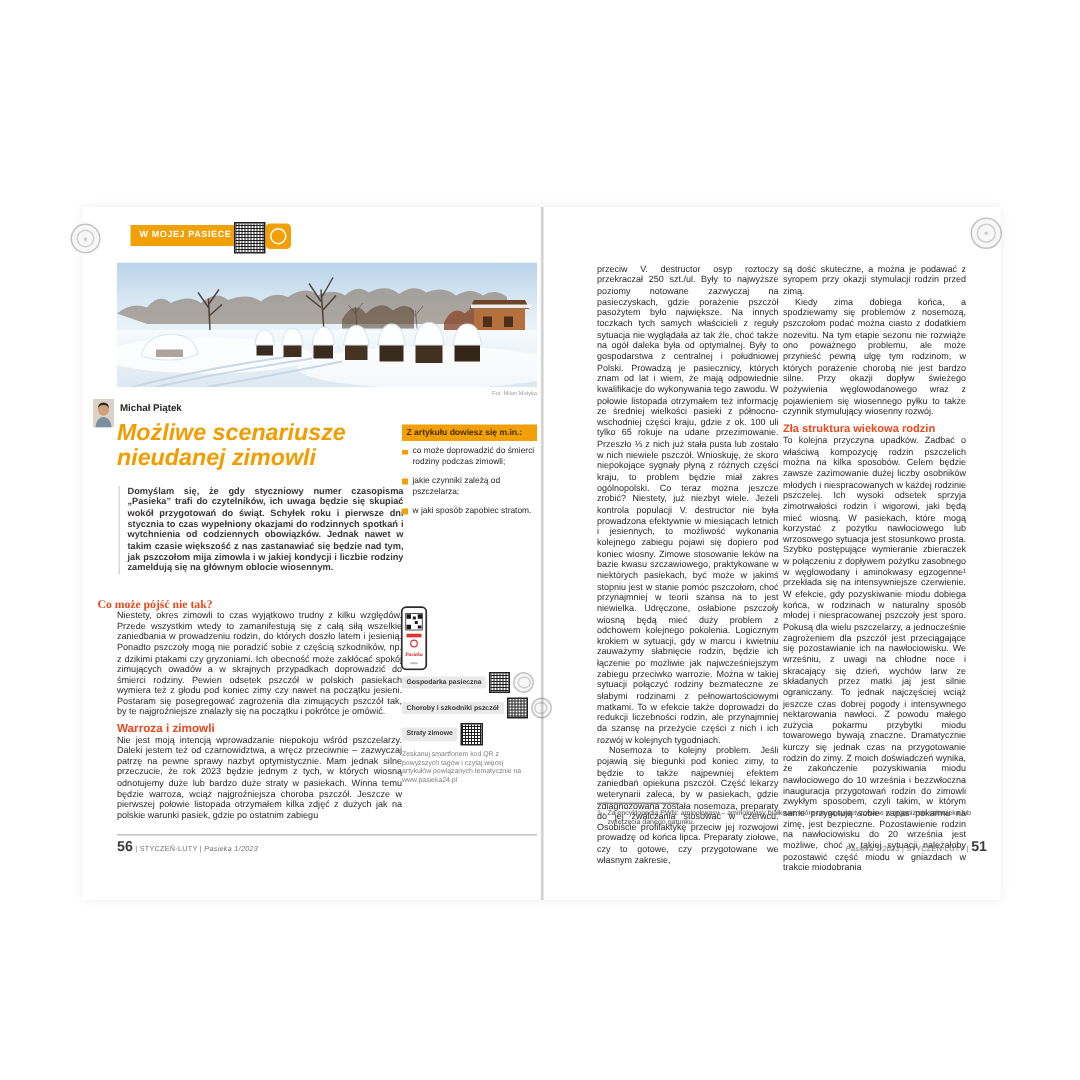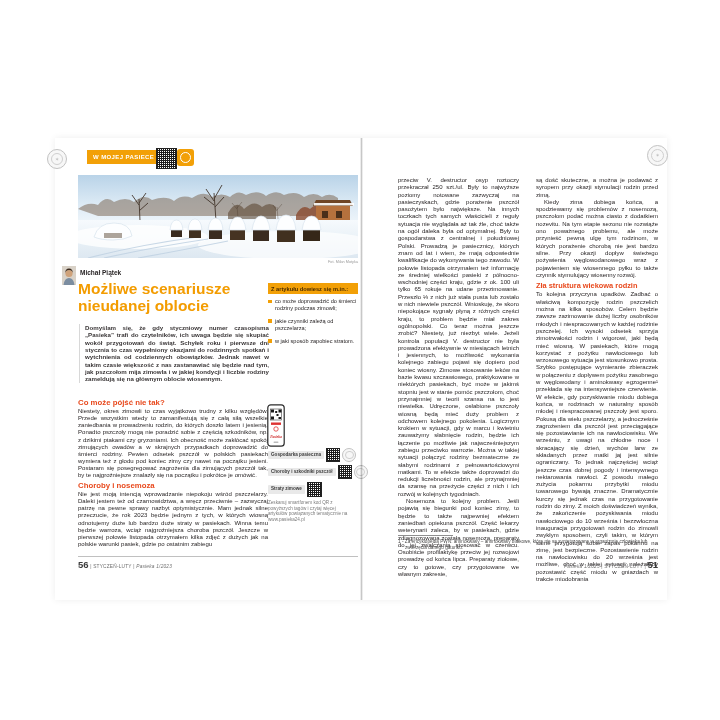--- a/index.html
+++ b/index.html
@@ -157,31 +157,31 @@
     <div class="abs" style="left:7px;top:128px;width:14px;height:19px;">
       <svg width="14" height="19" viewBox="0 0 14 19">
         <rect width="14" height="19" fill="#d9d2c8"></rect>
         <circle cx="7" cy="7.5" r="3.6" fill="#cfa27a"></circle>
         <path d="M3.2,7 a3.9,3.9 0 0 1 7.6,0 q0,-4.6 -3.8,-4.6 q-3.8,0 -3.8,4.6 z" fill="#3a2a1e"></path>
         <path d="M1.5,19 q1,-7 5.5,-7 q4.5,0 5.5,7 z" fill="#7b8da0"></path>
       </svg>
     </div>
     <div class="abs author" style="left:25px;top:131px;">Michał Piątek</div>
 
-    <div class="abs title" style="left:23px;top:143px;width:210px;">
+    <div class="abs title" style="left:23px;top:143px;width:210px;font-style:italic;">
       <div>Możliwe scenariusze</div>
-      <div>nieudanej oblocie</div>
+      <div>nieudanej zimowli</div>
     </div>
 
     <div class="abs lead" style="left:24px;top:186px;width:184px;">Domyślam się, że gdy styczniowy numer czasopisma „Pasieka” trafi do czytelników, ich uwaga będzie się skupiać wokół przygotowań do świąt. Schyłek roku i pierwsze dni stycznia to czas wypełniony okazjami do rodzinnych spotkań i wytchnienia od codziennych obowiązków. Jednak nawet w takim czasie większość z nas zastanawiać się będzie nad tym, jak pszczołom mija zimowla i w jakiej kondycji i liczbie rodziny zameldują się na głównym oblocie wiosennym.</div>
 
-    <div class="abs h-red" style="left:23px;top:260px;">Co może pójść nie tak?</div>
+    <div class="abs h-red" style="left:10px;top:260px;font-family:Liberation Serif, serif;">Co może pójść nie tak?</div>
     <div class="abs body-p" style="left:23px;top:270px;width:190px;">Niestety, okres zimowli to czas wyjątkowo trudny z kilku względów. Przede wszystkim wtedy to zamanifestują się z całą siłą wszelkie zaniedbania w prowadzeniu rodzin, do których doszło latem i jesienią. Ponadto pszczoły mogą nie poradzić sobie z częścią szkodników, np. z dzikimi ptakami czy gryzoniami. Ich obecność może zakłócać spokój zimujących owadów a w skrajnych przypadkach doprowadzić do śmierci rodziny. Pewien odsetek pszczół w polskich pasiekach wymiera też z głodu pod koniec zimy czy nawet na początku jesieni. Postaram się posegregować zagrożenia dla zimujących pszczół tak, by te najgroźniejsze znalazły się na początku i pokrótce je omówić.</div>
 
-    <div class="abs h-red" style="left:23px;top:343px;">Choroby i nosemoza</div>
+    <div class="abs h-red" style="left:23px;top:343px;">Warroza i zimowli</div>
     <div class="abs body-p" style="left:23px;top:353px;width:190px;">Nie jest moją intencją wprowadzanie niepokoju wśród pszczelarzy. Daleki jestem też od czarnowidztwa, a wręcz przeciwnie – zazwyczaj patrzę na pewne sprawy nazbyt optymistycznie. Mam jednak silne przeczucie, że rok 2023 będzie jednym z tych, w których wiosną odnotujemy duże lub bardzo duże straty w pasiekach. Winna temu będzie warroza, wciąż najgroźniejsza choroba pszczół. Jeszcze w pierwszej połowie listopada otrzymałem kilka zdjęć z dużych jak na polskie warunki pasiek, gdzie po ostatnim zabiegu</div>
 
     <div class="abs rule" style="left:23px;top:418px;width:280px;"></div>
     <div class="abs footer" style="left:23px;top:421px;width:280px;">
       <span class="pgnum">56</span>
       <span>|</span>
       <span>STYCZEŃ-LUTY</span>
       <span>|</span>
       <span class="brand">Pasieka 1/2023</span>
     </div>
@@ -236,21 +236,21 @@
 
     <div class="abs seal" style="left:592px;top:7px;width:19px;height:19px;">
       <div class="inner">✶</div>
     </div>
 
     <div class="abs col" style="left:343px;top:39px;width:121px;">
       <p>przeciw V. destructor osyp roztoczy przekraczał 250 szt./ul. Były to najwyższe poziomy notowane zazwyczaj na pasieczyskach, gdzie porażenie pszczół pasożytem było największe. Na innych toczkach tych samych właścicieli z reguły sytuacja nie wyglądała aż tak źle, choć także na ogół daleka była od optymalnej. Były to gospodarstwa z centralnej i południowej Polski. Prowadzą je pasiecznicy, których znam od lat i wiem, że mają odpowiednie kwalifikacje do wykonywania tego zawodu. W połowie listopada otrzymałem też informację ze średniej wielkości pasieki z północno-wschodniej części kraju, gdzie z ok. 100 uli tylko 65 rokuje na udane przezimowanie. Przeszło ⅓ z nich już stała pusta lub zostało w nich niewiele pszczół. Wnioskuję, że skoro niepokojące sygnały płyną z różnych części kraju, to problem będzie miał zakres ogólnopolski. Co teraz można jeszcze zrobić? Niestety, już niezbyt wiele. Jeżeli kontrola populacji V. destructor nie była prowadzona efektywnie w miesiącach letnich i jesiennych, to możliwość wykonania kolejnego zabiegu pojawi się dopiero pod koniec wiosny. Zimowe stosowanie leków na bazie kwasu szczawiowego, praktykowane w niektórych pasiekach, być może w jakimś stopniu jest w stanie pomóc pszczołom, choć przynajmniej w teorii szansa na to jest niewielka. Udręczone, osłabione pszczoły wiosną będą mieć duży problem z odchowem kolejnego pokolenia. Logicznym krokiem w sytuacji, gdy w marcu i kwietniu zauważymy słabnięcie rodzin, będzie ich łączenie po możliwie jak najwcześniejszym zabiegu przeciwko warrozie. Można w takiej sytuacji połączyć rodziny bezmateczne ze słabymi rodzinami z pełnowartościowymi matkami. To w efekcie także doprowadzi do redukcji liczebności rodzin, ale przynajmniej da szansę na przeżycie części z nich i ich rozwój w kolejnych tygodniach.</p>
       <p class="ind">Nosemoza to kolejny problem. Jeśli pojawią się biegunki pod koniec zimy, to będzie to także najpewniej efektem zaniedbań opiekuna pszczół. Część lekarzy weterynarii zaleca, by w pasiekach, gdzie zdiagnozowana została nosemoza, preparaty do jej zwalczania stosować w czerwcu. Osobiście profilaktykę przeciw jej rozwojowi prowadzę od końca lipca. Preparaty ziołowe, czy to gotowe, czy przygotowane we własnym zakresie,</p>
     </div>
 
-    <div class="abs col" style="left:481px;top:39px;width:122px;">
+    <div class="abs col" style="left:467px;top:39px;width:122px;">
       <p>są dość skuteczne, a można je podawać z syropem przy okazji stymulacji rodzin przed zimą.</p>
       <p class="ind">Kiedy zima dobiega końca, a spodziewamy się problemów z nosemozą, pszczołom podać można ciasto z dodatkiem nozevitu. Na tym etapie sezonu nie rozwiąże ono poważnego problemu, ale może przynieść pewną ulgę tym rodzinom, w których porażenie chorobą nie jest bardzo silne. Przy okazji dopływ świeżego pożywienia węglowodanowego wraz z pojawieniem się wiosennego pyłku to także czynnik stymulujący wiosenny rozwój.</p>
       <div class="h-red">Zła struktura wiekowa rodzin</div>
       <p>To kolejna przyczyna upadków. Zadbać o właściwą kompozycję rodzin pszczelich można na kilka sposobów. Celem będzie zawsze zazimowanie dużej liczby osobników młodych i niespracowanych w każdej rodzinie pszczelej. Ich wysoki odsetek sprzyja zimotrwałości rodzin i wigorowi, jaki będą mieć wiosną. W pasiekach, które mogą korzystać z pożytku nawłociowego lub wrzosowego sytuacja jest stosunkowo prosta. Szybko postępujące wymieranie zbieraczek w połączeniu z dopływem pożytku zasobnego w węglowodany i aminokwasy egzogenne¹ przekłada się na intensywniejsze czerwienie. W efekcie, gdy pozyskiwanie miodu dobiega końca, w rodzinach w naturalny sposób młodej i niespracowanej pszczoły jest sporo. Pokusą dla wielu pszczelarzy, a jednocześnie zagrożeniem dla pszczół jest przeciągające się pozostawianie ich na nawłociowisku. We wrześniu, z uwagi na chłodne noce i skracający się dzień, wychów larw ze składanych przez matki jaj jest silnie ograniczany. To jednak najczęściej wciąż jeszcze czas dobrej pogody i intensywnego nektarowania nawłoci. Z powodu małego zużycia pokarmu przybytki miodu towarowego bywają znaczne. Dramatycznie kurczy się jednak czas na przygotowanie rodzin do zimy. Z moich doświadczeń wynika, że zakończenie pozyskiwania miodu nawłociowego do 10 września i bezzwłoczna inauguracja przygotowań rodzin do zimowli zwykłym sposobem, czyli takim, w którym same przygotują sobie zapas pokarmu na zimę, jest bezpieczne. Pozostawienie rodzin na nawłociowisku do 20 września jest możliwe, choć w takiej sytuacji należałoby pozostawić część miodu w gniazdach w trakcie miodobrania</p>
     </div>
 
     <div class="abs" style="left:343px;top:397px;width:55px;height:1px;background:#8f8f8f;"></div>
     <div class="abs footnote" style="left:343px;top:401px;width:260px;">1 -  Za encyklopedią PWN: aminokwasy – aminokwasy białkowe, które nie są syntetyzowane w organizmie człowieka lub zwierzęcia danego gatunku.</div>
 
     <div class="abs footer" style="left:343px;top:421px;width:260px;text-align:right;">

